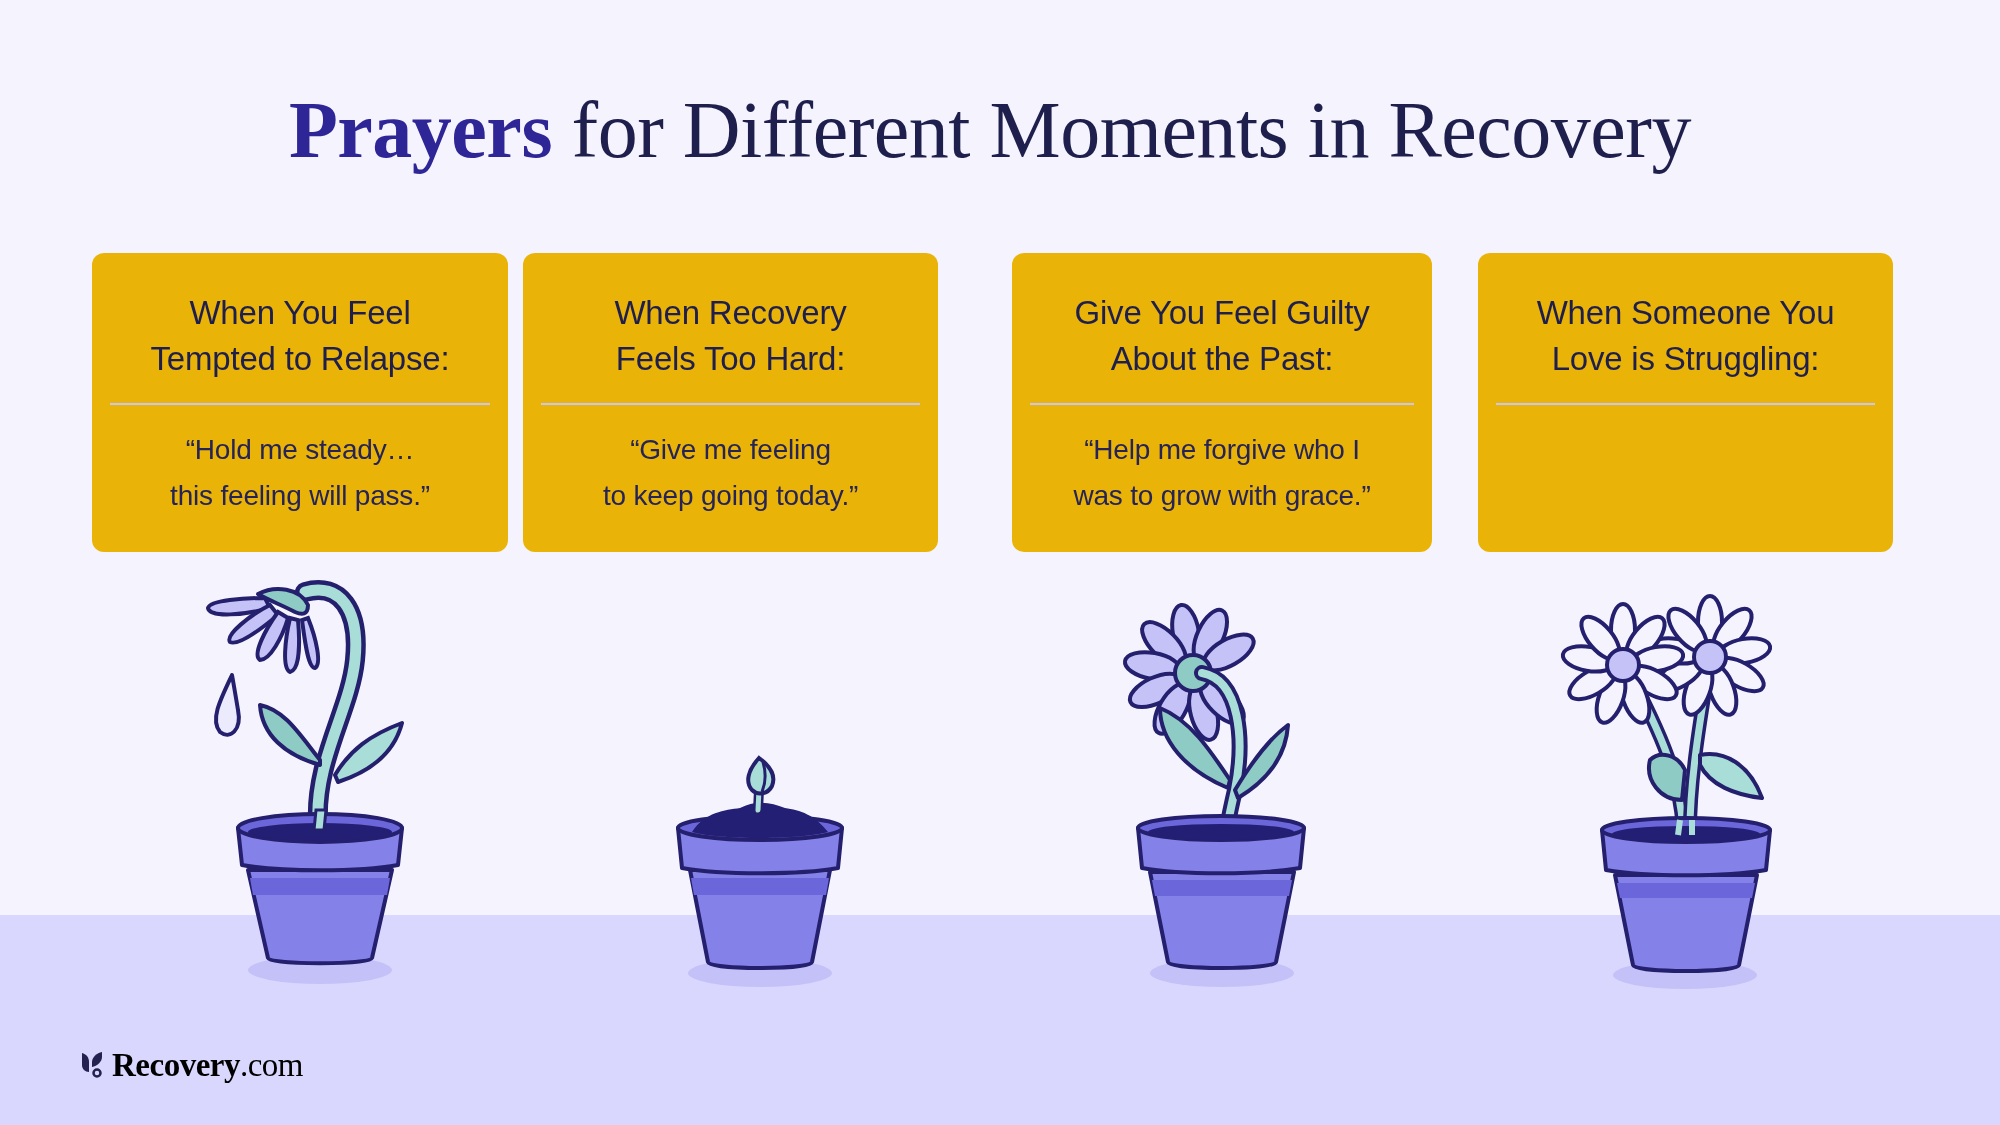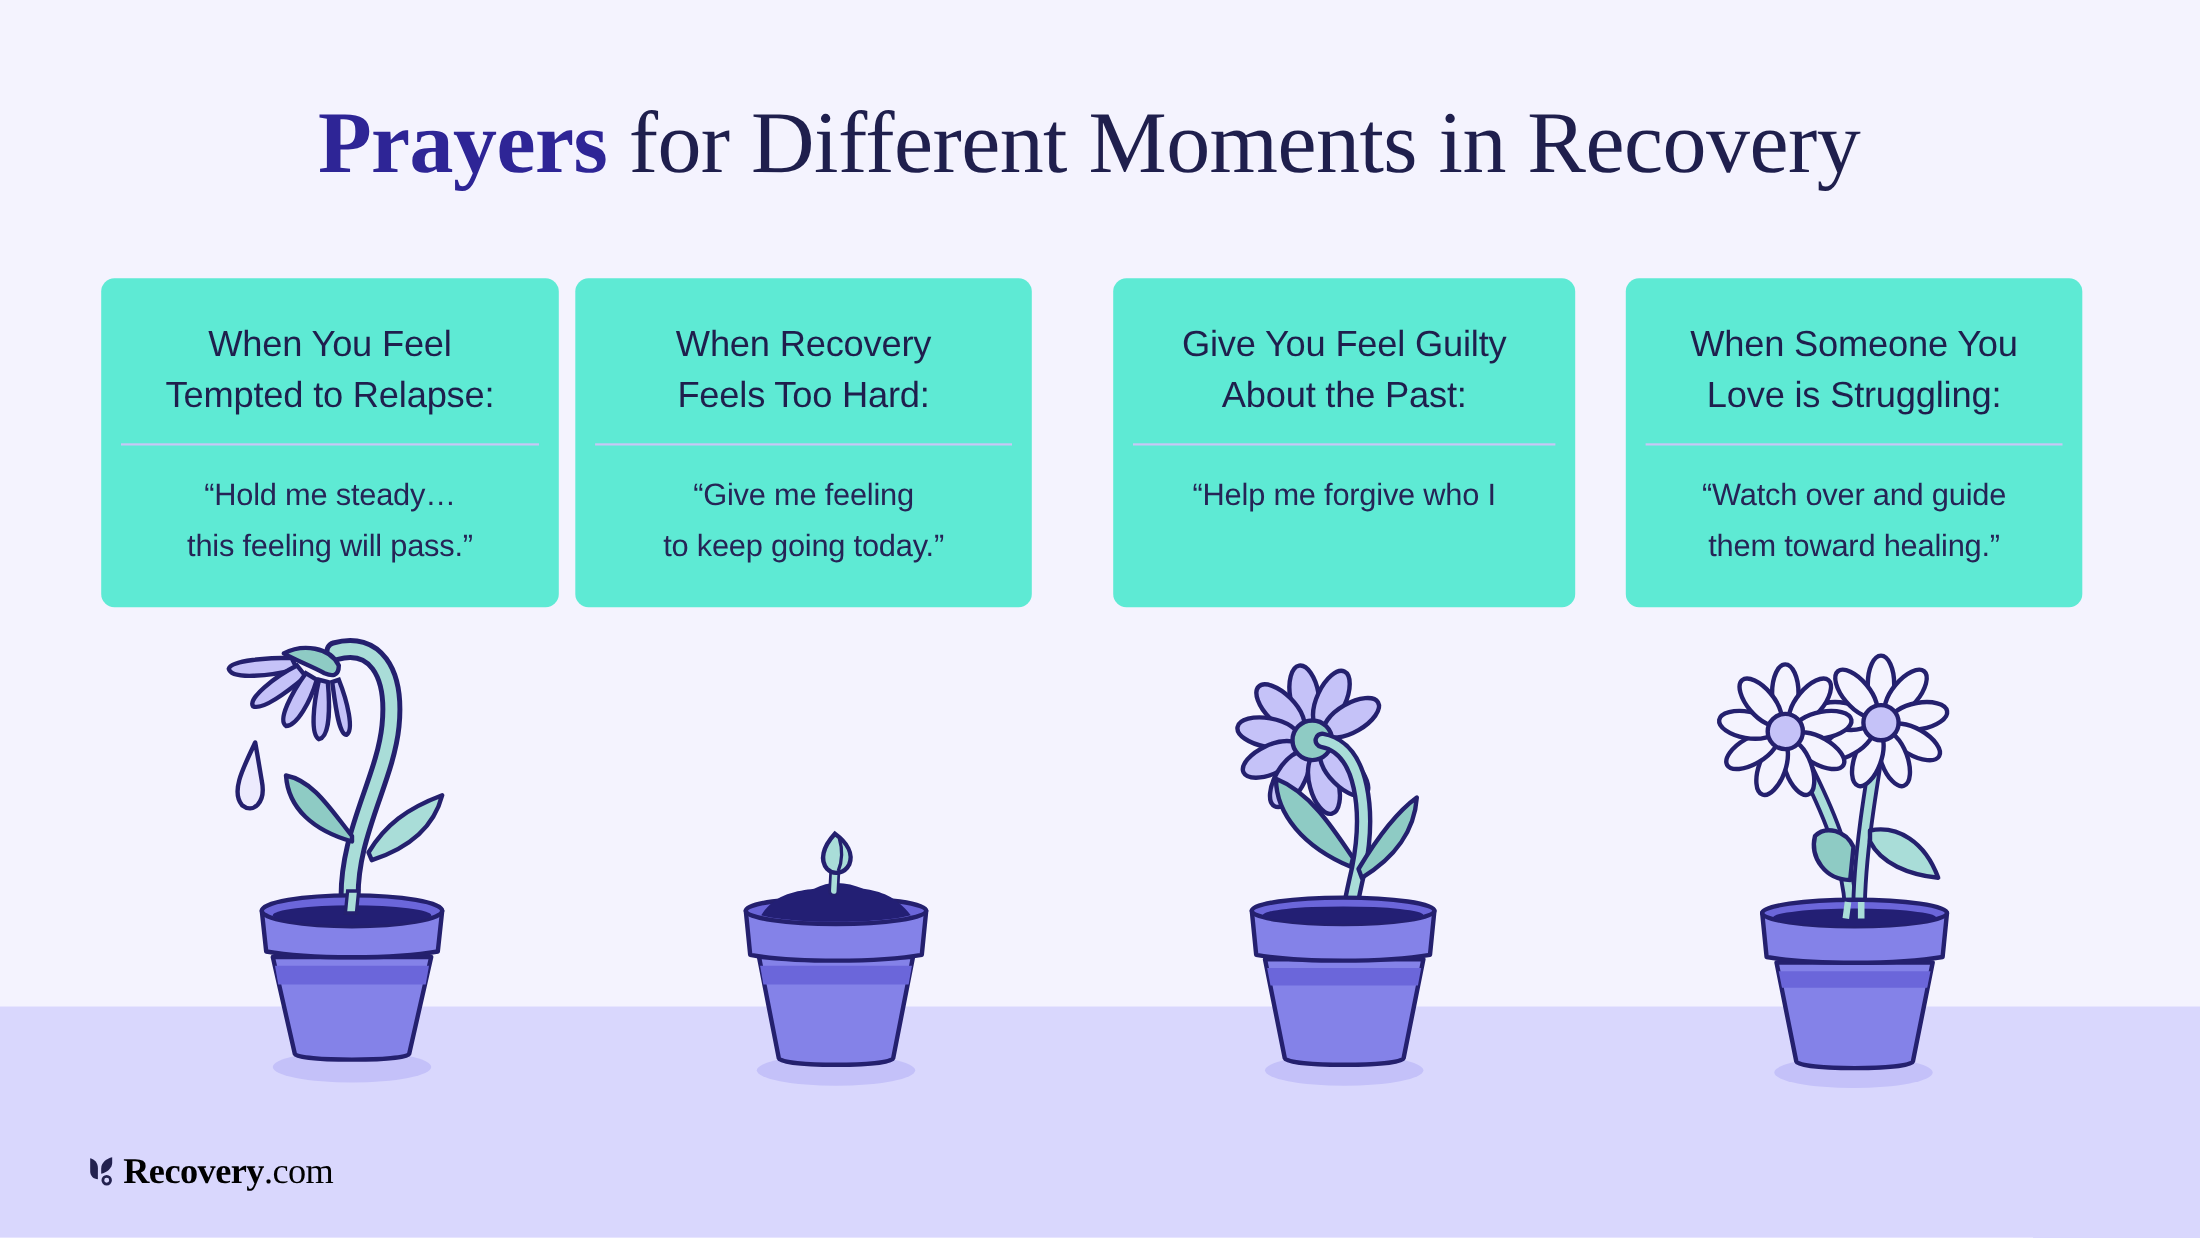--- a/index.html
+++ b/index.html
@@ -15,21 +15,21 @@
     font-size: 80px; line-height: 96px; letter-spacing: -0.5px;
     color: #1F1F4D;
   }
   .title .accent { color: #2E2596; font-weight: 700; }
   .band {
     position: absolute; left: 0; top: 915px; width: 2000px; height: 210px;
     background: #D9D7FD;
   }
   .card {
     position: absolute; top: 253px; height: 299px;
-    background: #5eead4; border-radius: 12px;
+    background: #eab308; border-radius: 12px;
     box-sizing: border-box; text-align: center; color: #1F1F4D;
   }
   .card .heading {
     position: absolute; left: 0; right: 0; top: 290px; top: 37px;
     font-size: 33px; line-height: 46px; font-weight: 500;
     letter-spacing: -0.2px;
   }
   .card .divider {
     position: absolute; left: 18px; right: 18px; top: 150px;
     height: 2px; background: #C9C6F6;
@@ -86,33 +86,30 @@
 </div>
 
 <div class="card" style="left:1012px;width:420px;">
   <div class="heading">
     <div>Give You Feel Guilty</div>
     <div>About the Past:</div>
   </div>
   <div class="divider"></div>
   <div class="quote">
     <div>“Help me forgive who I</div>
+    <div>was to grow with grace.”</div>
   </div>
 </div>
 
 <div class="card" style="left:1478px;width:415px;text-align:center;">
   <div class="heading">
     <div>When Someone You</div>
     <div>Love is Struggling:</div>
   </div>
   <div class="divider"></div>
-  <div class="quote">
-    <div>“Watch over and guide</div>
-    <div>them toward healing.”</div>
-  </div>
 </div>
 
 <svg class="plant" style="left:190px;top:560px;" width="240" height="440" viewBox="0 0 240 440">
   <ellipse cx="130" cy="410" rx="72" ry="14" fill="#C4C1F9"></ellipse>
 
   <path d="M42 115 C30 140 20 160 30 172 C40 180 52 170 48 150 C46 138 44 126 42 115 Z" fill="#ECEAFD" stroke="#24206E" stroke-width="4" stroke-linejoin="round"></path>
 
   <path d="M128 262 C125 200 160 150 165 100 C170 50 150 22 115 32" fill="none" stroke="#24206E" stroke-width="20" stroke-linecap="round"></path>
   <path d="M128 262 C125 200 160 150 165 100 C170 50 150 22 115 32" fill="none" stroke="#A9DDD8" stroke-width="11" stroke-linecap="round"></path>
 

